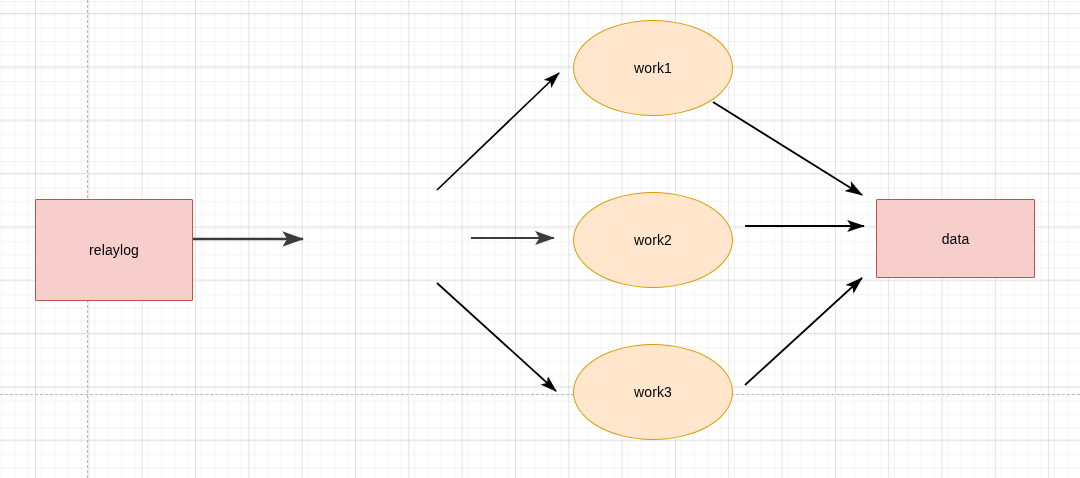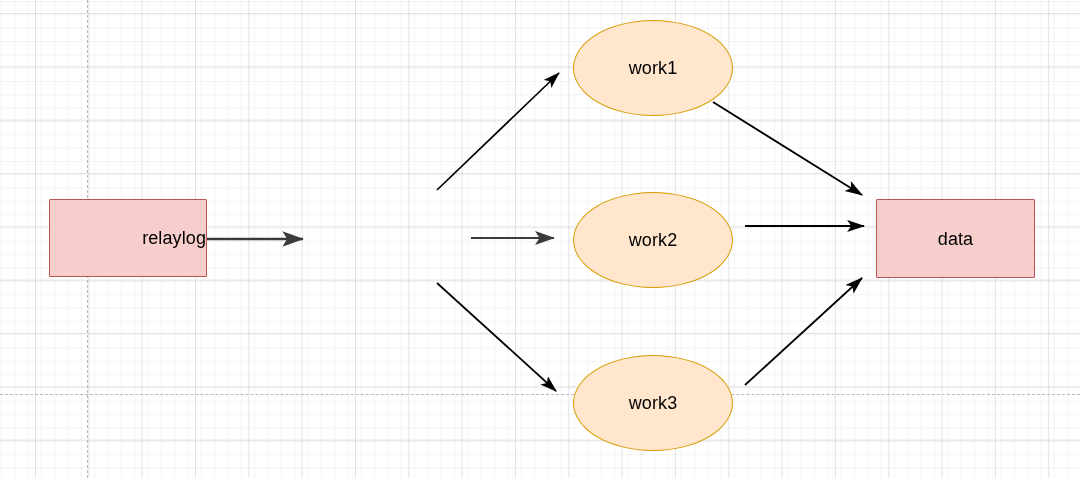--- a/index.html
+++ b/index.html
@@ -46,21 +46,21 @@
     top: 0;
     width: 1080px;
     height: 478px;
   }
   .node {
     position: absolute;
     box-sizing: border-box;
     display: flex;
     align-items: center;
     justify-content: center;
-    font-size: 18px;
+    font-size: 14px;
     color: #000000;
     letter-spacing: 0.1px;
   }
   .node-rect {
     border: 1.4px solid;
     border-radius: 1px;
   }
   .node-ellipse {
     border: 1.6px solid;
     border-radius: 50%;
@@ -96,34 +96,34 @@
 
     <line x1="437" y1="283" x2="556" y2="391" stroke="#000000" stroke-width="1.7" marker-end="url(#ah-black)"></line>
 
     <line x1="713" y1="102" x2="862" y2="195" stroke="#000000" stroke-width="1.8" marker-end="url(#ah-black)"></line>
 
     <line x1="745" y1="226" x2="864" y2="226" stroke="#000000" stroke-width="1.8" marker-end="url(#ah-black)"></line>
 
     <line x1="745" y1="385" x2="862" y2="278" stroke="#000000" stroke-width="1.8" marker-end="url(#ah-black)"></line>
   </svg>
 
-  <div class="node node-rect" style="left:49px; top:199px; width:158px; height:78px; background:#f8cecc; border-color:#b85450;justify-content:flex-end;">
+  <div class="node node-rect" style="left:35px; top:199px; width:158px; height:102px; background:#f8cecc; border-color:#b85450;">
     <span class="node-label">relaylog</span>
   </div>
 
 
   <div class="node node-ellipse" style="left:573px; top:20px; width:160px; height:96px; background:#ffe6cc; border-color:#d79b00;">
     <span class="node-label">work1</span>
   </div>
 
   <div class="node node-ellipse" style="left:573px; top:192px; width:160px; height:96px; background:#ffe6cc; border-color:#d79b00;">
     <span class="node-label">work2</span>
   </div>
 
-  <div class="node node-ellipse" style="left:573px; top:355px; width:160px; height:96px; background:#ffe6cc; border-color:#d79b00;">
+  <div class="node node-ellipse" style="left:573px; top:344px; width:160px; height:96px; background:#ffe6cc; border-color:#d79b00;">
     <span class="node-label">work3</span>
   </div>
 
   <div class="node node-rect" style="left:876px; top:199px; width:159px; height:79px; background:#f8cecc; border-color:#b85450;">
     <span class="node-label">data</span>
   </div>
 
 </div>
 
 </body></html>

